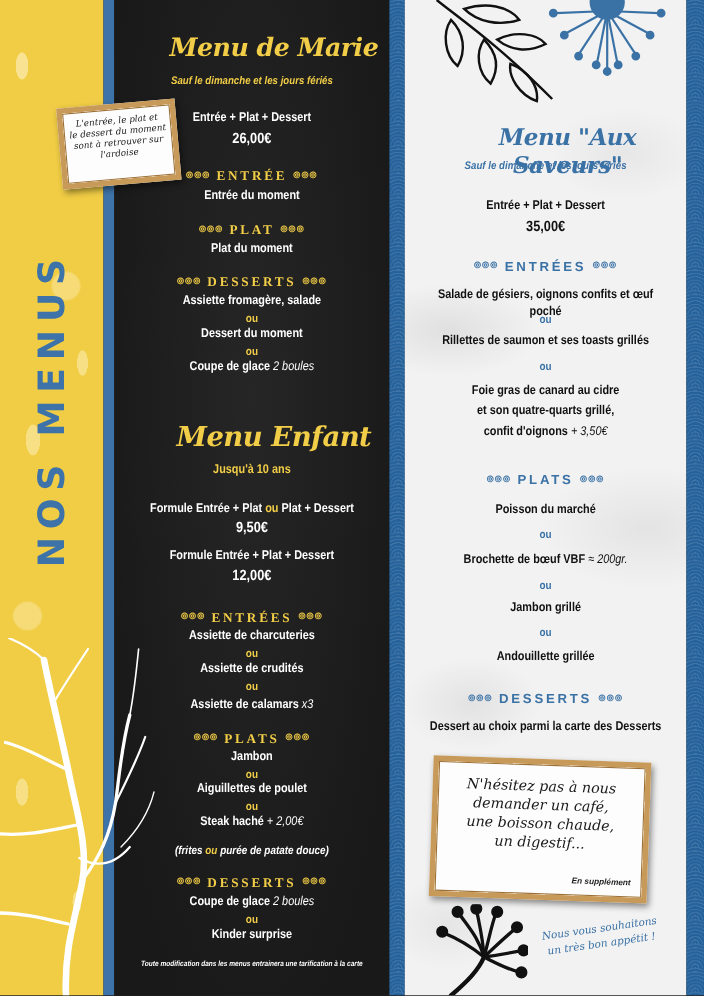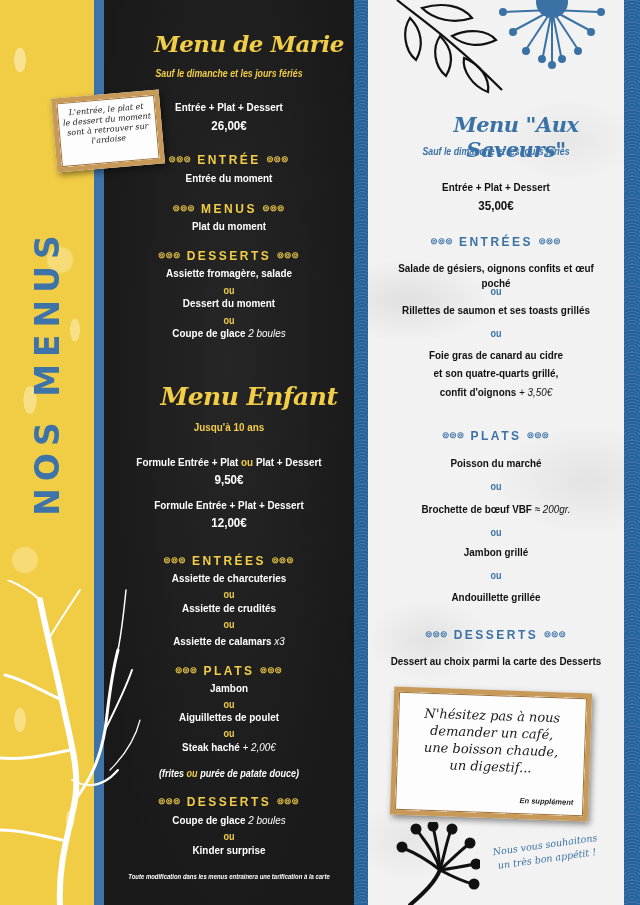--- a/index.html
+++ b/index.html
@@ -73,21 +73,21 @@
   }
   .item { font-weight: bold; font-size: 11.5px; line-height: 15px; display: block; transform: scaleX(0.86); }
   .price { font-weight: bold; font-size: 13.5px; line-height: 17px; display: block; transform: scaleX(0.86); }
   .ou { font-weight: bold; font-size: 10.5px; line-height: 14px; display: block; transform: scaleX(0.86); }
   .ou-y { color: #f2cd47; }
   .ou-b { color: #3b72a6; }
   .section {
     font-weight: bold; font-size: 12px; letter-spacing: 2.5px; line-height: 16px; display: block;
   }
   .section .dots { font-size: 8px; letter-spacing: 1px; vertical-align: 2px; }
-  .sec-y { color: #f2cd47; }
+  .sec-y { color: #f2cd47; font-family: Liberation Serif, serif; }
   .sec-b { color: #3b72a6; }
   .small-it { font-style: italic; font-weight: normal; }
 
   .abs { position: absolute; left: 0; right: 0; }
 
   .frame {
     position: absolute; background: #fdfdfd; border: 5px solid #c79a5a;
     box-shadow: 2px 3px 6px rgba(0,0,0,0.45), inset 0 0 0 1px #9b7038;
     font-family: "DejaVu Serif", serif; font-style: italic; color: #1a1a1a; text-align: center;
   }
@@ -148,21 +148,21 @@
 
   <span class="abs section sec-y" style="top:152px;">
     <span class="dots">⦾⦾⦾</span>
     <span>ENTRÉE</span>
     <span class="dots">⦾⦾⦾</span>
   </span>
   <span class="abs item" style="top:171px;">Entrée du moment</span>
 
   <span class="abs section sec-y" style="top:201px;">
     <span class="dots">⦾⦾⦾</span>
-    <span>MENUS</span>
+    <span>PLAT</span>
     <span class="dots">⦾⦾⦾</span>
   </span>
   <span class="abs item" style="top:219px;">Plat du moment</span>
 
   <span class="abs section sec-y" style="top:248px;">
     <span class="dots">⦾⦾⦾</span>
     <span>DESSERTS</span>
     <span class="dots">⦾⦾⦾</span>
   </span>
   <span class="abs item" style="top:266px;">Assiette fromagère, salade</span>

